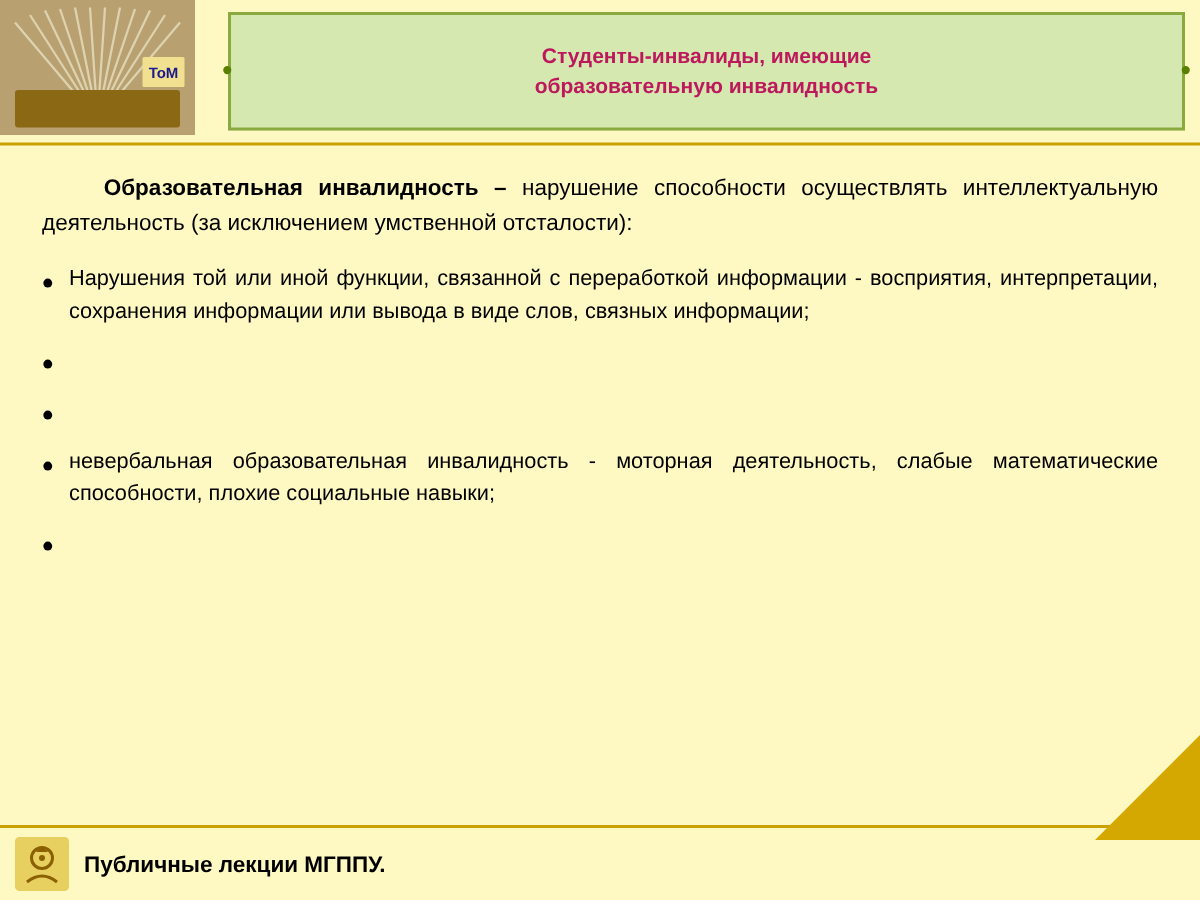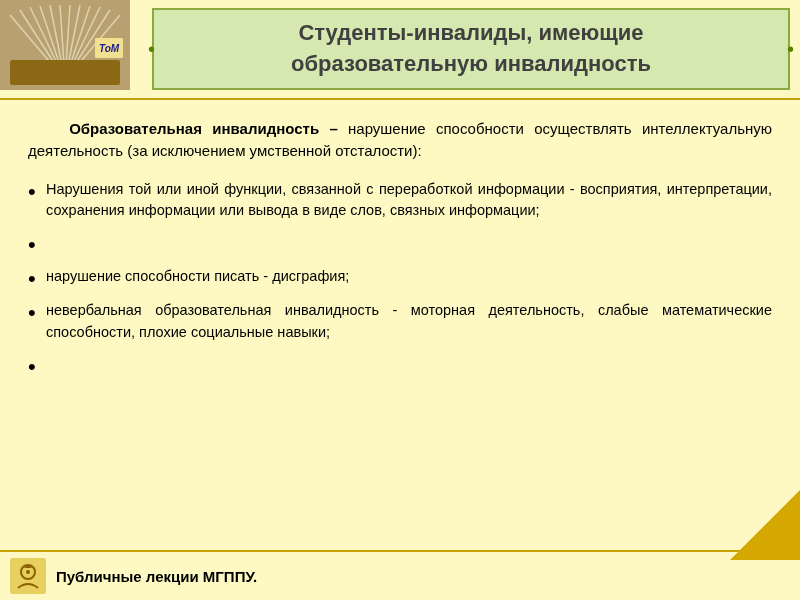--- a/index.html
+++ b/index.html
@@ -29,21 +29,20 @@
       min-height: 90px;
       border-bottom: 2px solid #c8a000;
     }
 
     .header-image {
       width: 142px;
       min-height: 90px;
       flex-shrink: 0;
       overflow: hidden;
       position: relative;
-      font-style: italic;
     }
 
     .header-title-box {
       flex: 1;
       background: #d4e8b0;
       border: 2px solid #8aaa40;
       margin: 8px 10px 8px 10px;
       display: flex;
       align-items: center;
       justify-content: center;
@@ -65,23 +64,23 @@
       content: '•';
       position: absolute;
       right: -6px;
       top: 50%;
       transform: translateY(-50%);
       color: #5a8000;
       font-size: 20px;
     }
 
     .header-title {
-      font-size: 22px;
+      font-size: 14px;
       font-weight: bold;
-      color: #404040;
+      color: #be185d;
       text-align: center;
       line-height: 1.4;
     }
 
     
     .main-content {
       flex: 1;
       padding: 18px 28px 25px 28px;
       overflow: hidden;
       border-radius: 14px;
@@ -236,21 +235,20 @@
     <ul class="bullet-list">
       <li>
         <span class="bullet-dot">•</span>
         <span class="bullet-text">Нарушения той или иной функции, связанной с переработкой информации - восприятия, интерпретации, сохранения информации или вывода в виде слов, связных информации;</span>
       </li>
       <li>
         <span class="bullet-dot">•</span>
       </li>
       <li>
         <span class="bullet-dot">•</span>
-        <span class="bullet-text">нарушение способности писать - дисграфия;</span>
       </li>
       <li>
         <span class="bullet-dot">•</span>
         <span class="bullet-text">невербальная образовательная инвалидность - моторная деятельность, слабые математические способности, плохие социальные навыки;</span>
       </li>
       <li>
         <span class="bullet-dot">•</span>
       </li>
     </ul>
   </div>

